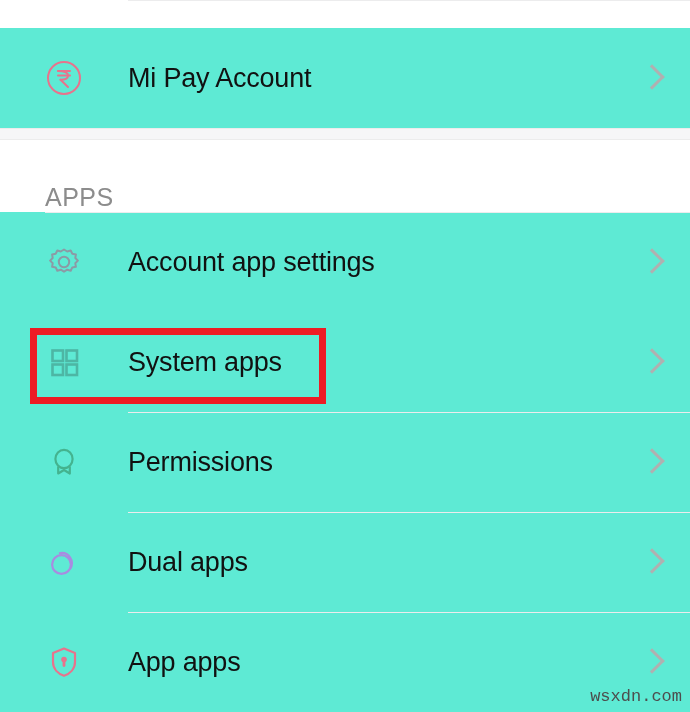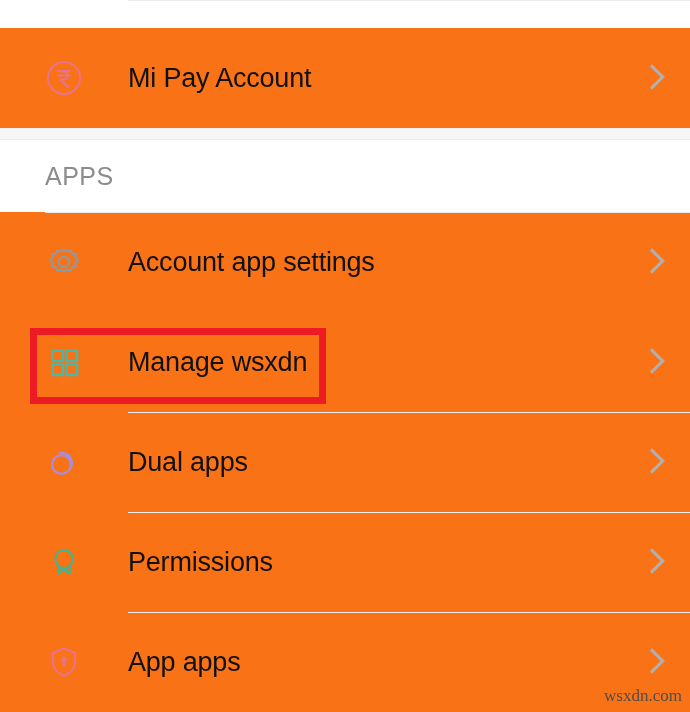--- a/index.html
+++ b/index.html
@@ -22,21 +22,21 @@
     height: 712px;
     background: #ffffff;
   }
 
   
   .row {
     position: relative;
     height: 100px;
     display: flex;
     align-items: center;
-    background: #f97316;
+    background: #5eead4;
     box-sizing: border-box;
   }
   .row .icon-slot {
     width: 128px;
     min-width: 128px;
     display: flex;
     align-items: center;
     justify-content: center;
   }
   .row .row-label {
@@ -80,21 +80,21 @@
     border-top: 1px solid #ececec;
     border-bottom: 1px solid #ececec;
     box-sizing: border-box;
   }
 
   
   .section-header {
     position: relative;
     height: 72px;
     display: flex;
-    align-items: center;
+    align-items: flex-end;
     background: #ffffff;
   }
   .section-header .section-title {
     padding-left: 45px;
     font-size: 25px;
     color: #8c8c8c;
     letter-spacing: 0.5px;
   }
 
   
@@ -135,21 +135,21 @@
     z-index: 5;
   }
 
   
   .watermark {
     position: absolute;
     right: 8px;
     bottom: 6px;
     font-size: 17px;
     color: #4d4d4d;
-    font-family: Liberation Serif, serif;
+    font-family: Liberation Mono, monospace;
     letter-spacing: 0px;
     text-align: right;
   }
 
   svg { display: block; }
 </style>
 </head>
 <body>
 
 <div class="screen">
@@ -205,21 +205,37 @@
     <div class="icon-slot">
       <svg width="40" height="40" viewBox="0 0 40 40" aria-hidden="true">
         <g fill="none" stroke="#4db6a4" stroke-width="2.6">
           <rect x="8.5" y="8.5" width="10.5" height="10.5"></rect>
           <rect x="22.5" y="8.5" width="10.5" height="10.5"></rect>
           <rect x="8.5" y="22.5" width="10.5" height="10.5"></rect>
           <rect x="22.5" y="22.5" width="10.5" height="10.5"></rect>
         </g>
       </svg>
     </div>
-    <div class="row-label">Manage wsxdn</div>
+    <div class="row-label">System apps</div>
+    <div class="chevron-slot">
+      <div class="chevron"></div>
+    </div>
+  </div>
+
+  <div class="row">
+    <div class="divider-indent"></div>
+    <div class="icon-slot">
+      <svg width="40" height="40" viewBox="0 0 40 40" aria-hidden="true">
+        <g fill="none" stroke="#44b38f" stroke-width="2.2" stroke-linejoin="round">
+          <ellipse cx="20" cy="17" rx="8.6" ry="9.2"></ellipse>
+          <path d="M14.2 24.5 L14.2 31.5 L20 28 L25.8 31.5 L25.8 24.5"></path>
+        </g>
+      </svg>
+    </div>
+    <div class="row-label">Permissions</div>
     <div class="chevron-slot">
       <div class="chevron"></div>
     </div>
   </div>
 
   <div class="row">
     <div class="divider-indent"></div>
     <div class="icon-slot">
       <svg width="40" height="40" viewBox="0 0 40 40" aria-hidden="true">
         <g fill="none" stroke="#a88ce0" stroke-width="2.2">
@@ -231,36 +247,20 @@
     <div class="row-label">Dual apps</div>
     <div class="chevron-slot">
       <div class="chevron"></div>
     </div>
   </div>
 
   <div class="row">
     <div class="divider-indent"></div>
     <div class="icon-slot">
       <svg width="40" height="40" viewBox="0 0 40 40" aria-hidden="true">
-        <g fill="none" stroke="#44b38f" stroke-width="2.2" stroke-linejoin="round">
-          <ellipse cx="20" cy="17" rx="8.6" ry="9.2"></ellipse>
-          <path d="M14.2 24.5 L14.2 31.5 L20 28 L25.8 31.5 L25.8 24.5"></path>
-        </g>
-      </svg>
-    </div>
-    <div class="row-label">Permissions</div>
-    <div class="chevron-slot">
-      <div class="chevron"></div>
-    </div>
-  </div>
-
-  <div class="row">
-    <div class="divider-indent"></div>
-    <div class="icon-slot">
-      <svg width="40" height="40" viewBox="0 0 40 40" aria-hidden="true">
         <g fill="none" stroke="#e8738c" stroke-width="2.2" stroke-linejoin="round">
           <path d="M20 6.5 L31 11 L31 20 C31 27 25.8 31.8 20 33.8
                    C14.2 31.8 9 27 9 20 L9 11 Z"></path>
         </g>
         <circle cx="20" cy="17.5" r="2.8" fill="#e8738c"></circle>
         <rect x="18.6" y="17.5" width="2.8" height="7.5" rx="1.4" fill="#e8738c"></rect>
       </svg>
     </div>
     <div class="row-label">App apps</div>
     <div class="chevron-slot">

